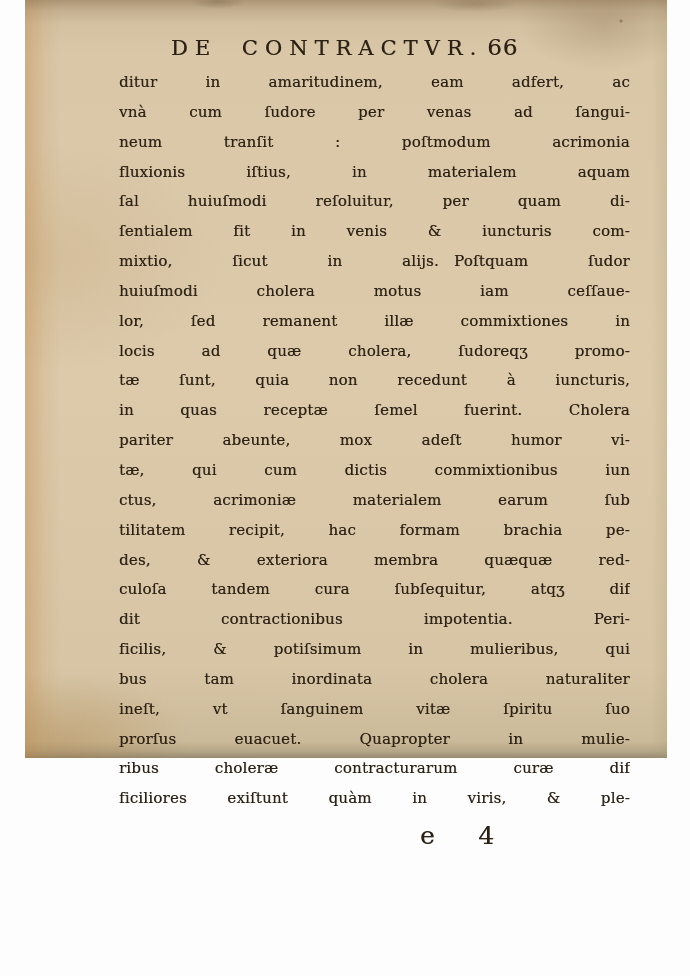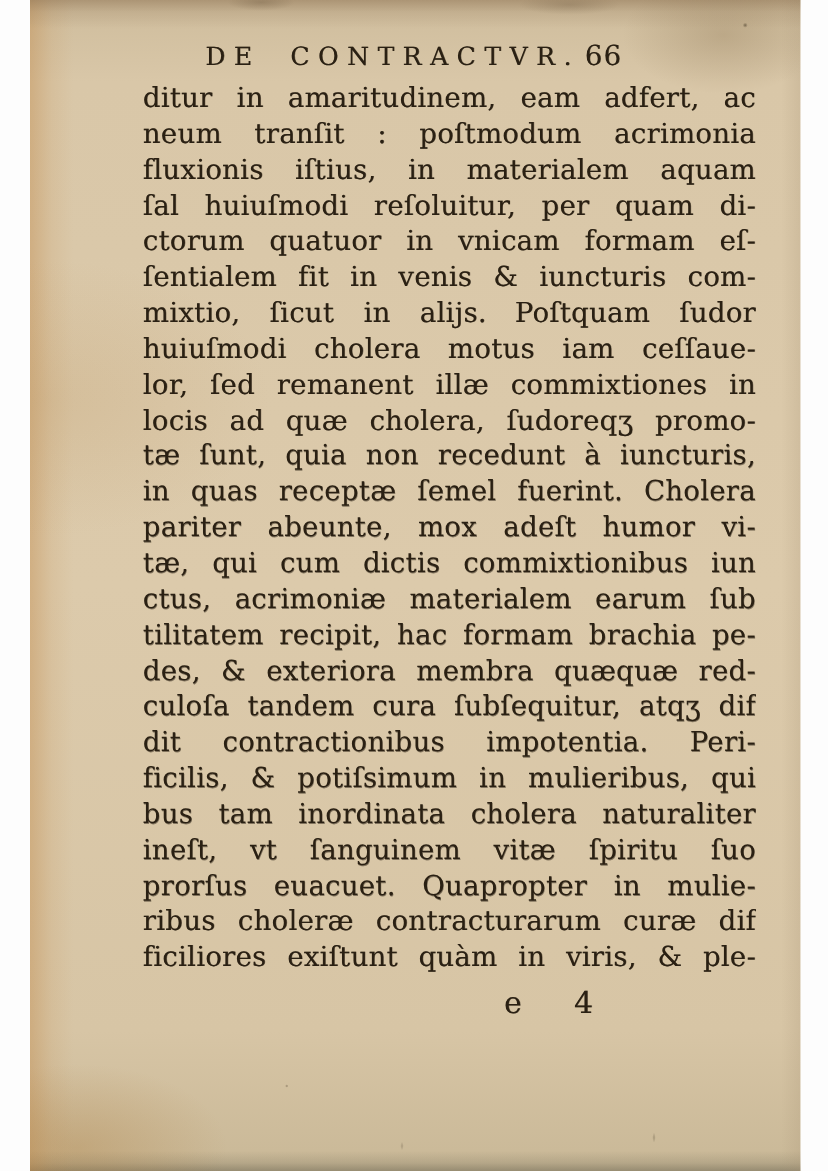--- a/index.html
+++ b/index.html
@@ -15,21 +15,21 @@
     position: relative;
     width: 690px;
     height: 976px;
     background: #fdfdfd;
   }
   .paper {
     position: absolute;
     left: 25px;
     top: 0;
     width: 642px;
-    height: 976px;
+    height: 758px;
     background:
       radial-gradient(180px 100px at 6% 98%, rgba(170,120,55,.30), transparent 70%),
       radial-gradient(260px 160px at 2% 34%, rgba(188,150,98,.22), transparent 72%),
       radial-gradient(120px 70px at 90% 3%, rgba(120,95,60,.25), transparent 70%),
       linear-gradient(180deg, rgba(138,110,78,.50) 0px, rgba(138,110,78,.18) 10px, rgba(138,110,78,0) 24px),
       linear-gradient(90deg, rgba(190,132,66,.38) 0px, rgba(190,132,66,.12) 18px, rgba(190,132,66,0) 36px),
       linear-gradient(270deg, rgba(165,145,115,.22) 0px, rgba(165,145,115,0) 16px),
       linear-gradient(0deg, rgba(108,102,82,.55) 0px, rgba(108,102,82,.22) 7px, rgba(108,102,82,0) 17px),
       linear-gradient(180deg, #cebc9c 0%, #d9c7a8 7%, #dccaab 50%, #d7c5a5 88%, #c9b897 100%);
   }
@@ -71,21 +71,21 @@
     margin-left: 4px;
     font-size: 23px;
     letter-spacing: 1px;
   }
   .body-lines {
     margin-top: 2px;
   }
   .line {
     height: 29.85px;
     line-height: 29.85px;
-    font-size: 23px;
+    font-size: 15px;
     letter-spacing: 0.2px;
     text-align: justify;
     text-align-last: justify;
     overflow: hidden;
     white-space: normal;
     text-shadow: 0.4px 0.4px 0.4px rgba(42,32,19,.5);
   }
   .signature {
     margin-top: 7px;
     padding-left: 301px;
@@ -101,24 +101,24 @@
   <div class="paper">
     <div class="textblock">
 
       <div class="header-row">
         <span class="header-title">DE CONTRACTVR.</span>
         <span class="header-pagenum">66</span>
       </div>
 
       <div class="body-lines">
         <div class="line">ditur in amaritudinem, eam adfert, ac</div>
+        <div class="line">vnà cum ſudore per venas ad ſangui-</div>
         <div class="line">neum tranſit : poſtmodum acrimonia</div>
         <div class="line">fluxionis iſtius, in materialem aquam</div>
         <div class="line">ſal huiuſmodi reſoluitur, per quam di-</div>
-        <div class="line">ctorum quatuor in vnicam formam eſ-</div>
         <div class="line">ſentialem fit in venis &amp; iuncturis com-</div>
         <div class="line">mixtio, ſicut in alijs. Poſtquam ſudor</div>
         <div class="line">huiuſmodi cholera motus iam ceſſaue-</div>
         <div class="line">lor, ſed remanent illæ commixtiones in</div>
         <div class="line">locis ad quæ cholera, ſudoreqʒ promo-</div>
         <div class="line">tæ ſunt, quia non recedunt à iuncturis,</div>
         <div class="line">in quas receptæ ſemel fuerint. Cholera</div>
         <div class="line">pariter abeunte, mox adeſt humor vi-</div>
         <div class="line">tæ, qui cum dictis commixtionibus iun</div>
         <div class="line">ctus, acrimoniæ materialem earum ſub</div>

